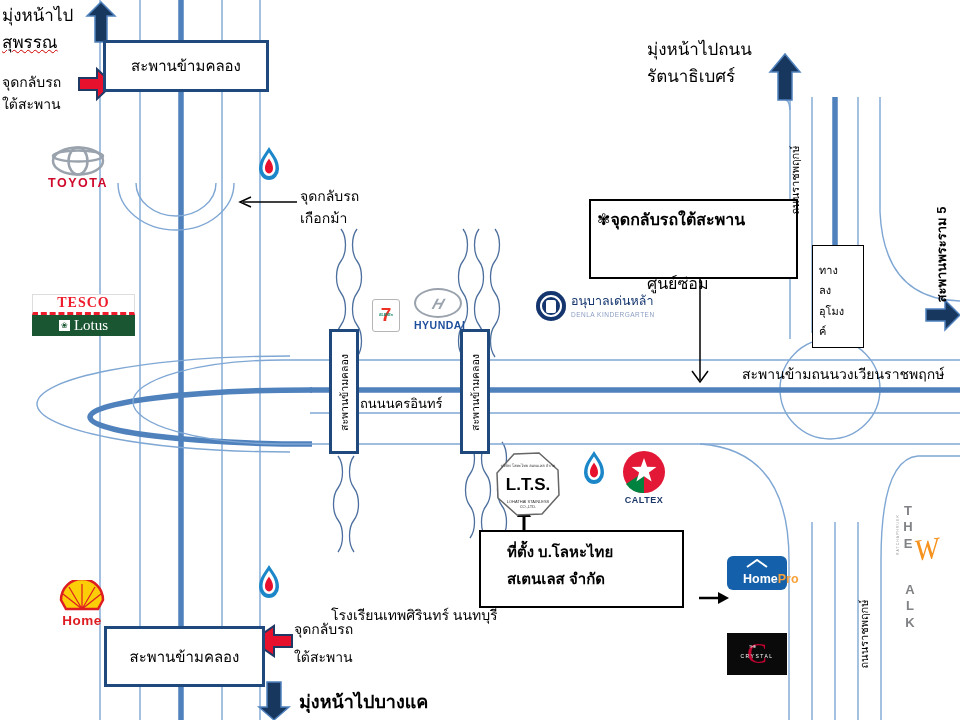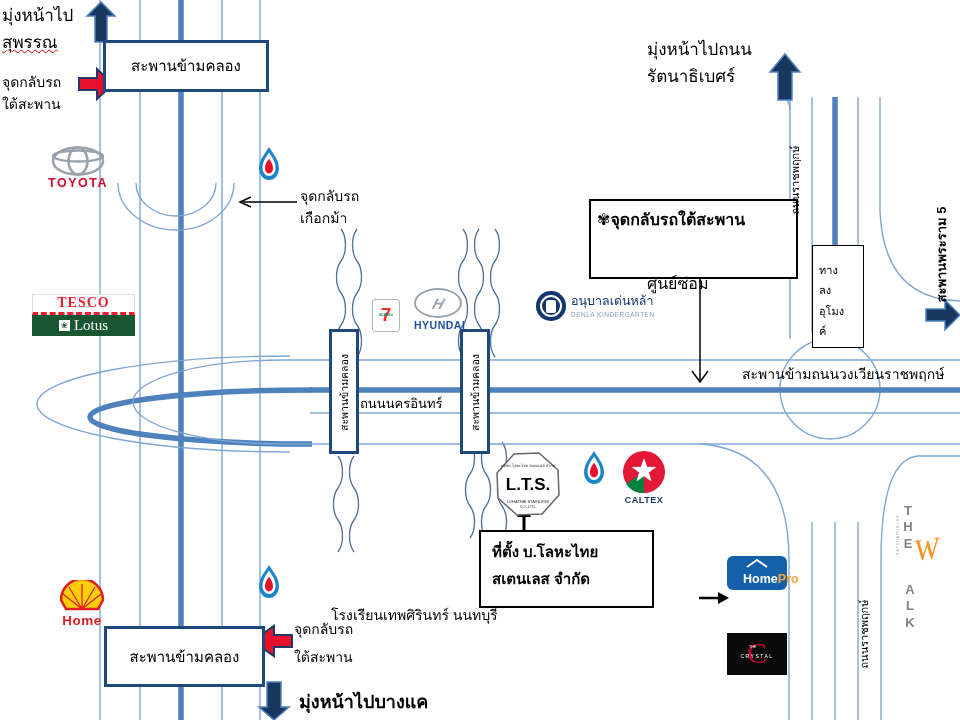--- a/index.html
+++ b/index.html
@@ -265,21 +265,21 @@
 
   <div class="abs" style="left:620px;top:450px;width:48px">
     <svg width="44" height="44" style="margin:0 auto;display:block">
       <circle cx="22" cy="22" r="21" fill="#e21836"></circle>
       <path d="M22,22 L4,34 A21,21 0 0 0 22,43 Z" fill="#00833e"></path>
       <polygon points="22,8 25.1,16.8 34.4,17 26.9,22.6 29.6,31.5 22,26.2 14.4,31.5 17.1,22.6 9.6,17 18.9,16.8" fill="#fff"></polygon>
     </svg>
     <div class="caltex-txt">CALTEX</div>
   </div>
 
-  <div class="abs blackbox bold" style="left:479px;top:530px;width:149px;height:62px;padding:6px 11px;font-size:15px;line-height:1.8">
+  <div class="abs blackbox bold" style="left:479px;top:530px;width:149px;height:62px;padding:6px 26px;font-size:15px;line-height:1.8">
     <div>ที่ตั้ง บ.โลหะไทย</div>
     <div>สเตนเลส จำกัด</div>
   </div>
 
   <div class="abs homepro" style="left:727px;top:523px">
     <svg width="24" height="9" class="abs" style="left:18px;top:3px">
       <path d="M2,8 L12,1 L22,8" stroke="#fff" stroke-width="2" fill="none"></path>
     </svg>
     <div class="hp-txt"><span>Home</span><span class="hp-pro">Pro</span></div>
   </div>

